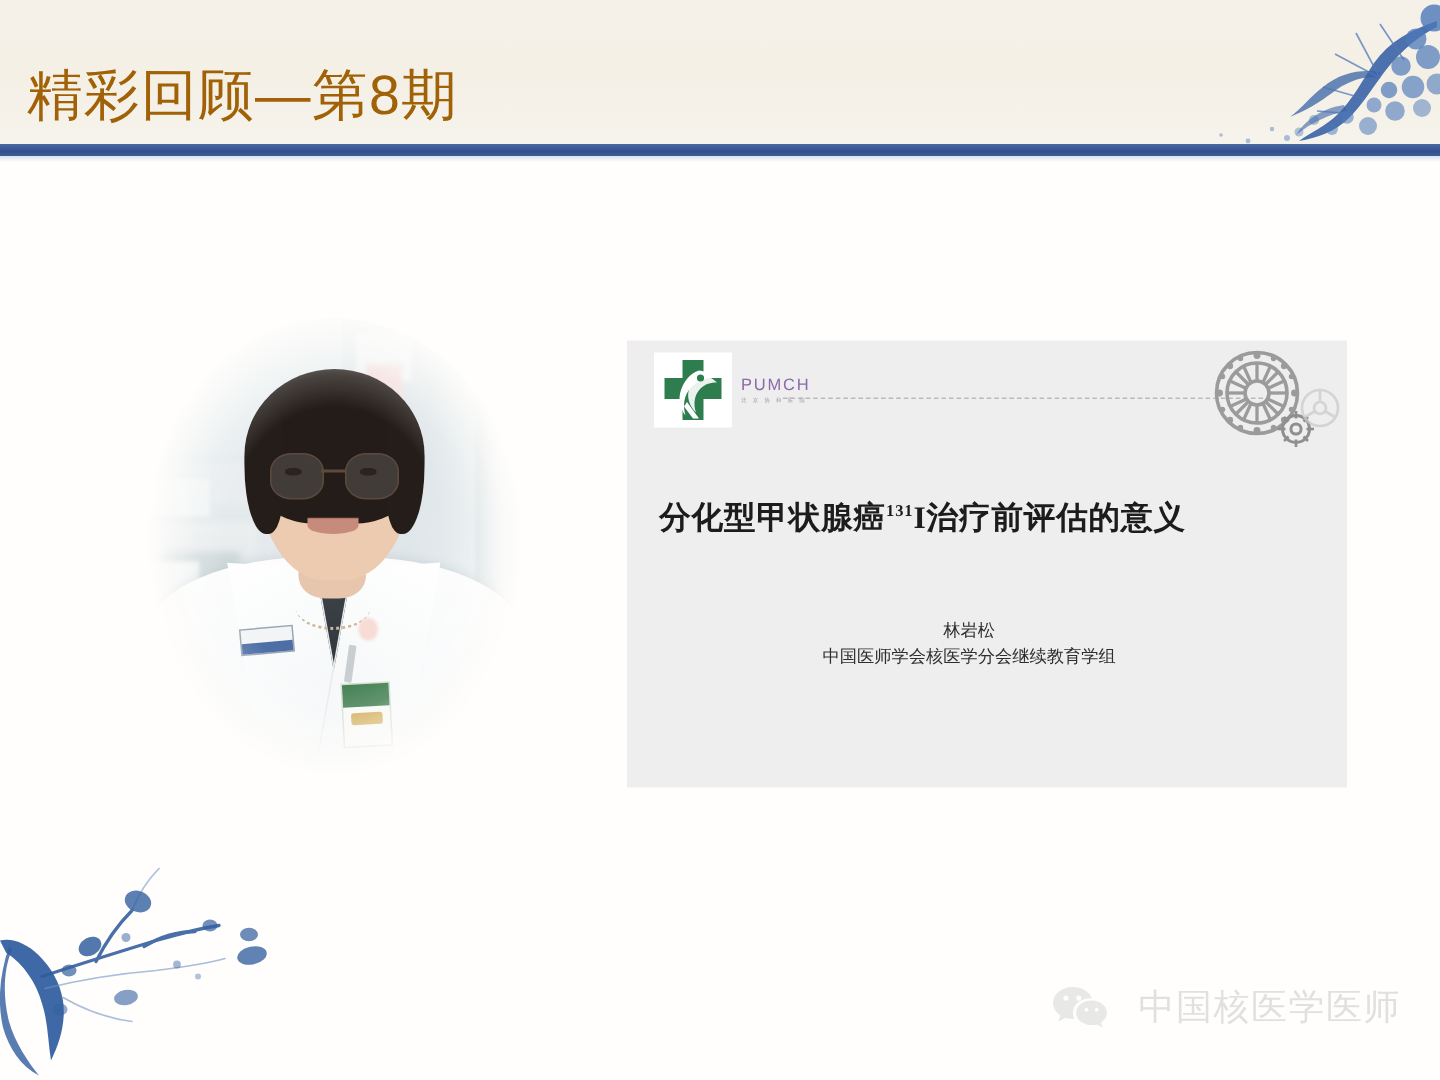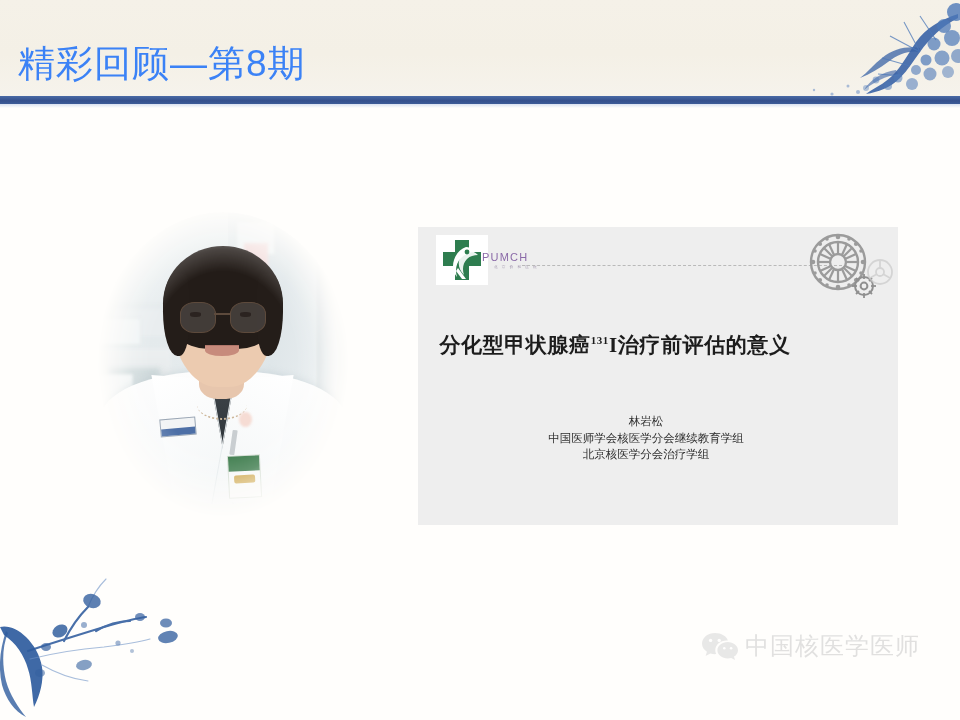--- a/index.html
+++ b/index.html
@@ -44,21 +44,21 @@
     height: 4px;
     background: linear-gradient(180deg, rgba(210,220,238,0.85) 0%, rgba(255,255,255,0) 100%);
   }
   .page-title {
     position: absolute;
     left: 18px;
     top: 40px;
     font-size: 37px;
     line-height: 48px;
     letter-spacing: 1px;
-    color: #3b82f6;
+    color: #a16207;
     font-family: "Liberation Sans", "DejaVu Sans", sans-serif;
     font-weight: 400;
     white-space: nowrap;
   }
 
   
   .ink-top-right {
     position: absolute;
     right: 0;
     top: 0;
@@ -361,21 +361,21 @@
   .slide-logo {
     position: absolute;
     left: 18px;
     top: 8px;
     width: 52px;
     height: 50px;
     background: #ffffff;
   }
   .slide-logo-text {
     position: absolute;
-    left: 64px;
+    left: 76px;
     top: 24px;
     font-size: 11px;
     letter-spacing: 1.2px;
     color: #8b6aa8;
     font-family: "Liberation Sans", sans-serif;
   }
   .slide-logo-sub {
     position: absolute;
     left: 76px;
     top: 38px;
@@ -428,24 +428,24 @@
     color: #2e2e2e;
   }
   .slide-authors div {
     white-space: nowrap;
   }
 
   
   .footer-wm {
     position: absolute;
     left: 700px;
-    top: 630px;
+    top: 655px;
     display: flex;
     align-items: center;
-    gap: 5px;
+    gap: 19px;
     opacity: 0.55;
   }
   .footer-wm-text {
     font-size: 24px;
     letter-spacing: 1px;
     color: #c9c9c9;
     font-family: "Liberation Sans", "DejaVu Sans", sans-serif;
     white-space: nowrap;
   }
 </style>
@@ -645,21 +645,20 @@
       </svg>
     </div>
 
     <div class="slide-heading">
       <span>分化型甲状腺癌</span><sup>131</sup><span>I治疗前评估的意义</span>
     </div>
 
     <div class="slide-authors">
       <div>林岩松</div>
       <div>中国医师学会核医学分会继续教育学组</div>
-      <div>北京核医学分会治疗学组</div>
     </div>
   </div>
 
   <div class="footer-wm">
     <svg width="40" height="32" viewBox="0 0 40 32">
       <path d="M15 3 C7.8 3 2 7.8 2 13.6 C2 16.9 3.9 19.9 6.9 21.8 L5.6 26 L10.3 23.6 C11.8 24 13.4 24.2 15 24.2 C15.4 24.2 15.8 24.2 16.2 24.1 C15.6 22.9 15.3 21.6 15.3 20.2 C15.3 14.8 20.4 10.5 26.7 10.5 C27.1 10.5 27.5 10.5 27.9 10.6 C26.7 6.2 21.4 3 15 3 Z" fill="#d7d7d7"></path>
       <circle cx="10.6" cy="10.4" r="1.7" fill="#ffffff"></circle>
       <circle cx="19.2" cy="10.4" r="1.7" fill="#ffffff"></circle>
       <path d="M38 20.2 C38 15.7 33.4 12 27.7 12 C22 12 17.4 15.7 17.4 20.2 C17.4 24.8 22 28.4 27.7 28.4 C28.9 28.4 30.1 28.3 31.2 28 L35 30 L34 26.6 C36.5 25.1 38 22.8 38 20.2 Z" fill="#d7d7d7"></path>
       <circle cx="24.3" cy="18.2" r="1.3" fill="#ffffff"></circle>

